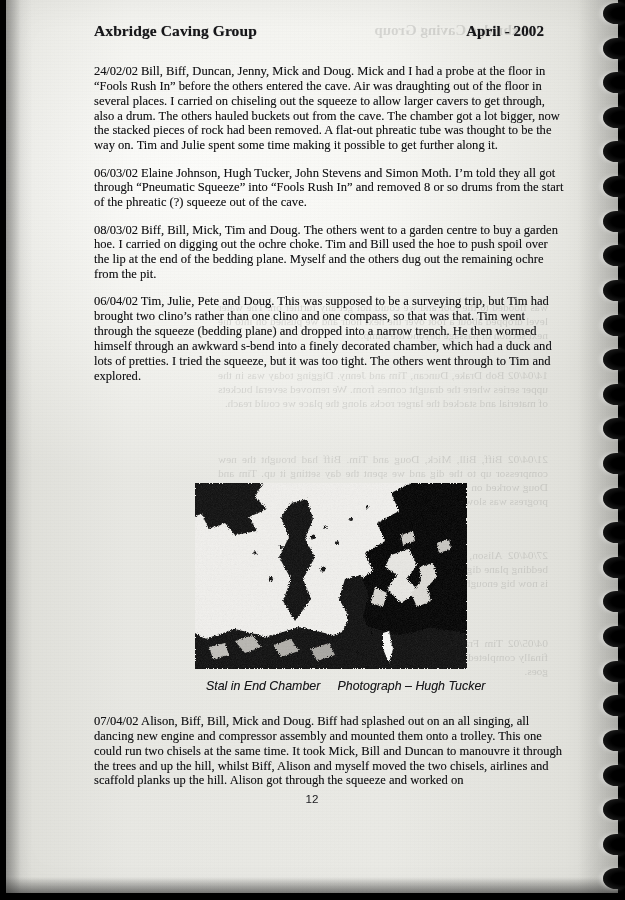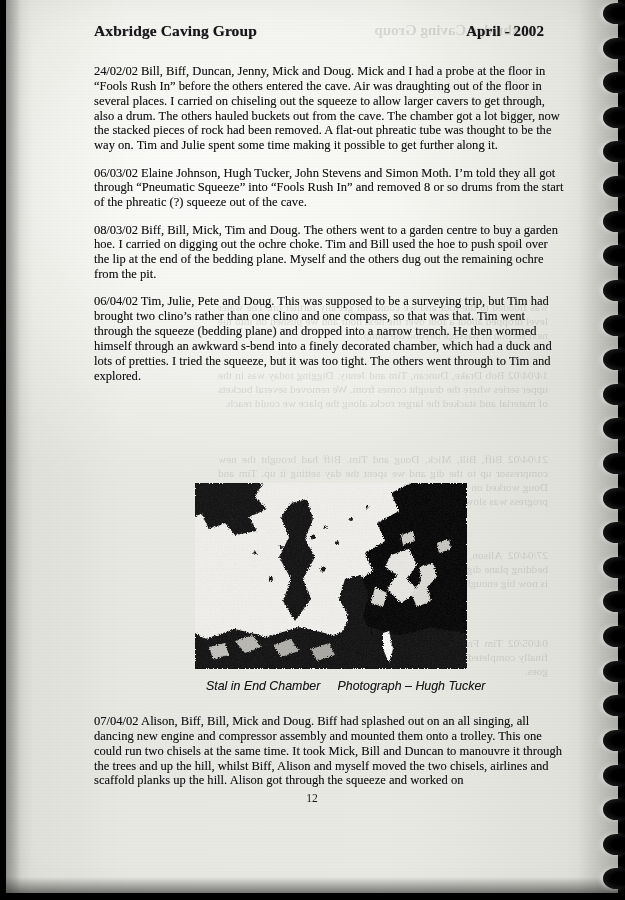--- a/index.html
+++ b/index.html
@@ -183,21 +183,21 @@
     line-height: 14.85px;
     color: #131316;
     text-shadow: 0 0 .55px rgba(0,0,0,.35);
   }
   .folio {
     position: absolute;
     left: 0;
     top: 792px;
     width: 612px;
     text-align: center;
-    font-family: Liberation Serif, serif;
+    font-family: Liberation Sans, sans-serif;
     font-size: 11.6px;
     color: #1b1b1e;
   }
 </style>
 </head>
 <body>
 
 <div id="page">
 
   <div class="paper">

